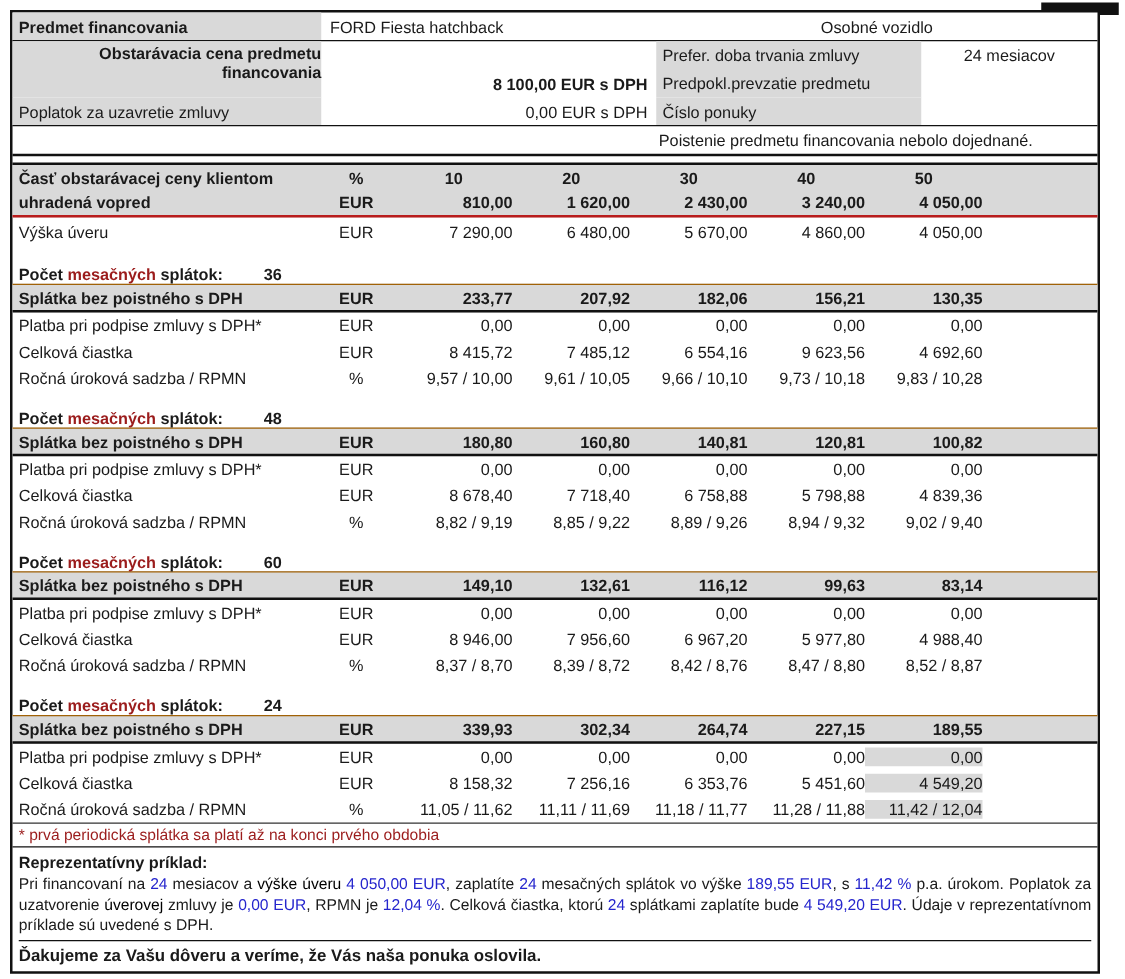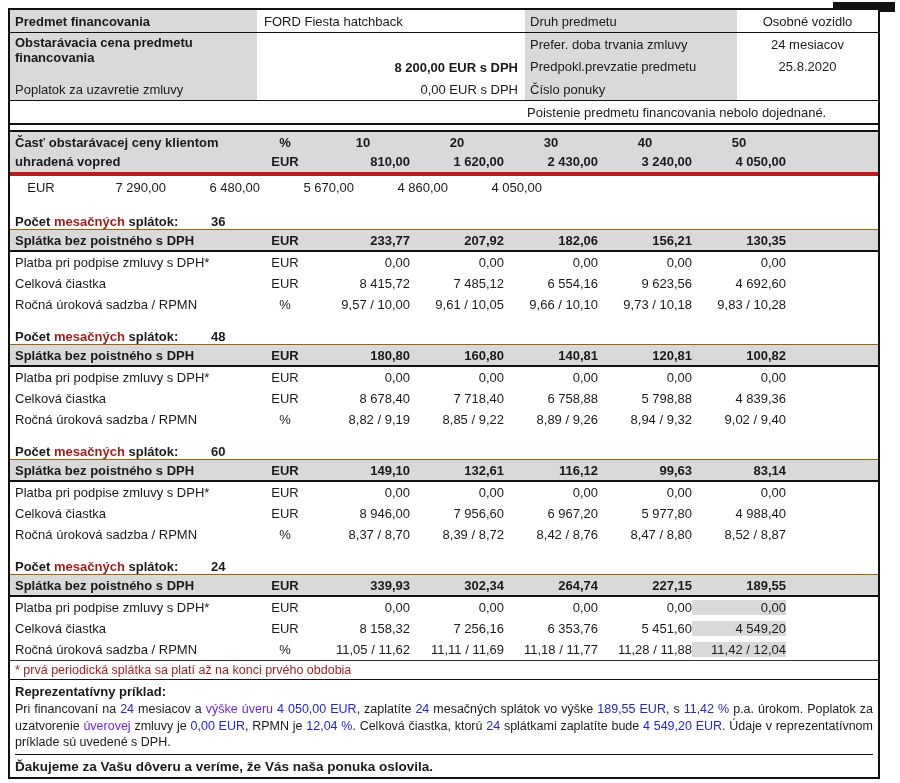--- a/index.html
+++ b/index.html
@@ -30,65 +30,63 @@
 
   
   .spacer5 { height:5px; }
   .main-table { border-top:2px solid #111; }
   .trow { display:flex; align-items:center; height:21px; font-size:13px; }
   .c-label { flex:0 0 244px; padding-left:5px; white-space:nowrap; }
   .c-unit { flex:0 0 62px; text-align:center; }
   .c-val { flex:0 0 94px; text-align:right; }
   .c-fill { flex:1 1 auto; }
   .c-cent { flex:0 0 94px; text-align:center; }
-  .head-block { background:#d9d9d9; border-bottom:4px solid #b91c1c; font-weight:bold; padding:1px 0; }
+  .head-block { background:#d9d9d9; border-bottom:2px solid #b91c1c; font-weight:bold; padding:1px 0; }
   .head-block .trow { height:19px; }
   .gray-row { background:#d9d9d9; font-weight:bold; border-top:1px solid #a16207; border-bottom:2px solid #111; height:23px; }
   .loan-row { height:22px; }
   .gap12 { height:12px; } .gap10 { height:10px; }
   .count-row { display:flex; align-items:flex-end; height:19px; font-size:13px; font-weight:bold; padding-left:5px; }
   .count-text { display:inline-block; width:196px; }
   .red { color:#9b1c1c; }
   .hl { background:#d9d9d9; }
   .footnote-row { border-top:1px solid #333; height:19px; display:flex; align-items:center; padding-left:5px; font-size:12.5px; color:#9b1c1c; }
 
   
   .bottom { border-top:1px solid #111; padding:2px 5px 0 5px; }
   .example-title { font-size:13px; font-weight:bold; height:19px; display:flex; align-items:center; }
   .example-para { font-size:12.5px; line-height:16.5px; text-align:justify; margin-bottom:3px; }
   .seg-b { color:#2525cd; }
-  .seg-r { color:#6d28d9; }
+  .seg-r { color:#000000; }
   .closing-row { border-top:1px solid #111; height:24px; display:flex; align-items:center; font-size:13.5px; font-weight:bold; }
 </style>
 </head>
 <body>
 
 <div class="page">
   <div class="scan-bar"></div>
 
   <div class="doc">
 
     <div class="info-box">
       <div class="irow bb1" style="height:23px;">
         <div class="cell gray bold l-label">Predmet financovania</div>
         <div class="cell l-value val-left">FORD Fiesta hatchback</div>
-        <div class="cell gray r-label">Druh predmetu</div>
         <div class="cell r-value">Osobné vozidlo</div>
       </div>
       <div class="irow" style="height:45px;">
-        <div class="cell gray bold l-label" style="align-items:flex-start; padding-top:2px;">Obstarávacia cena predmetu financovania</div>
-        <div class="cell bold l-value val-right" style="align-items:flex-end; padding-bottom:3px;">8 200,00 EUR s DPH</div>
+        <div class="cell gray bold l-label" style="align-items:flex-start; padding-top:2px;text-align:right;">Obstarávacia cena predmetu financovania</div>
+        <div class="cell bold l-value val-right" style="align-items:flex-end; padding-bottom:3px;">8 100,00 EUR s DPH</div>
         <div class="right-stack">
           <div class="sub">
             <div class="cell gray r-label">Prefer. doba trvania zmluvy</div>
             <div class="cell r-value">24 mesiacov</div>
           </div>
           <div class="sub">
             <div class="cell gray r-label">Predpokl.prevzatie predmetu</div>
-            <div class="cell r-value">25.8.2020</div>
           </div>
         </div>
       </div>
       <div class="irow bb1" style="height:23px;">
         <div class="cell gray l-label">Poplatok za uzavretie zmluvy</div>
         <div class="cell l-value val-right">0,00 EUR s DPH</div>
         <div class="cell gray r-label">Číslo ponuky</div>
         <div class="cell r-value"></div>
       </div>
       <div class="poistenie-row">
@@ -118,20 +116,21 @@
           <div class="c-val">810,00</div>
           <div class="c-val">1 620,00</div>
           <div class="c-val">2 430,00</div>
           <div class="c-val">3 240,00</div>
           <div class="c-val">4 050,00</div>
           <div class="c-fill"></div>
         </div>
       </div>
 
       <div class="trow loan-row">
+        <div class="c-label">Výška úveru</div>
         <div class="c-unit">EUR</div>
         <div class="c-val">7 290,00</div>
         <div class="c-val">6 480,00</div>
         <div class="c-val">5 670,00</div>
         <div class="c-val">4 860,00</div>
         <div class="c-val">4 050,00</div>
         <div class="c-fill"></div>
       </div>
 
       <div class="gap12"></div>

